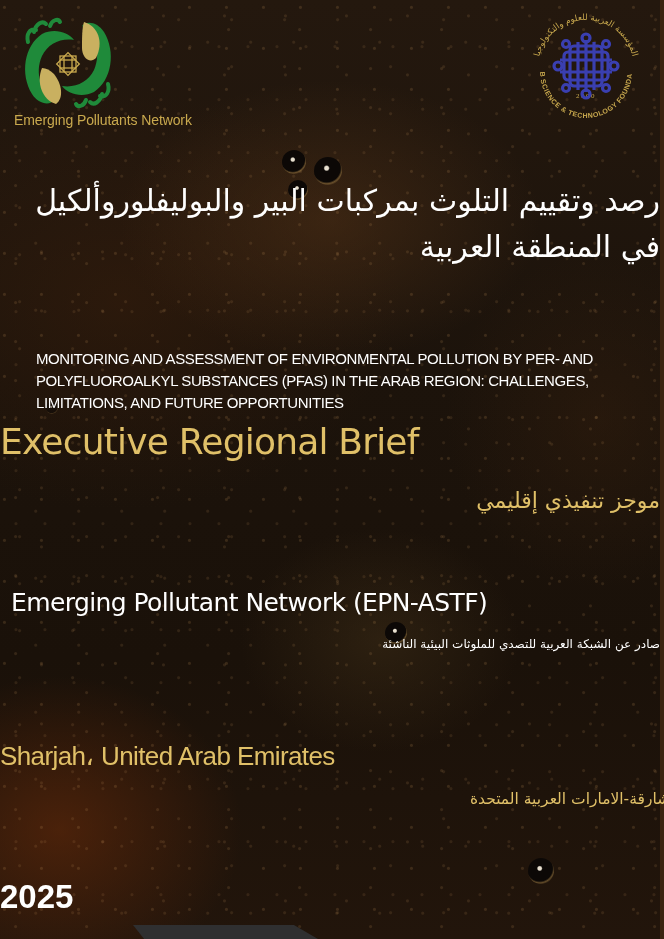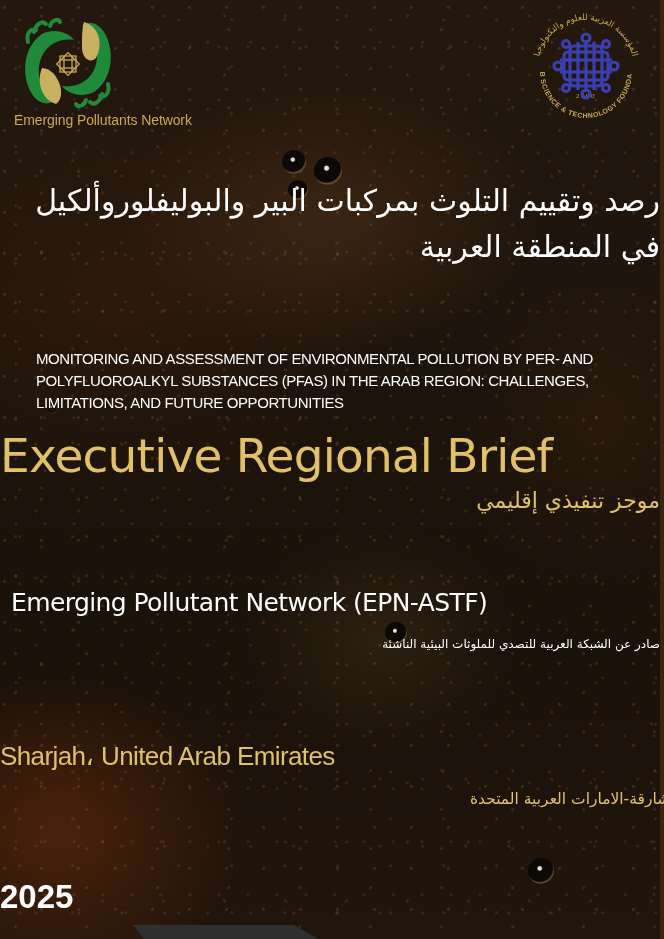--- a/index.html
+++ b/index.html
@@ -64,23 +64,23 @@
       font-size: 30px; line-height: 46px; color: #ffffff;
       direction: rtl;
     }
     .en-title {
       top: 300px;
       font-family: "Liberation Sans", sans-serif;
       font-size: 15px; line-height: 22px; color: #ffffff;
       letter-spacing: -0.4px; padding: 0 36px; box-sizing: border-box; margin-top: 48px;
     }
     .brief-en {
-      top: 432px;
-      font-family: "DejaVu Sans", sans-serif;
-      font-size: 47px; line-height: 48px; color: #e0c068;
+      top: 418px;
+      font-family: "DejaVu Sans", sans-serif;
+      font-size: 36px; line-height: 48px; color: #e0c068;
       letter-spacing: -0.8px;
     }
     .brief-ar {
       top: 483px;
       font-family: "DejaVu Sans", sans-serif;
       font-size: 22px; line-height: 36px; color: #e0c068; direction: rtl;
     }
     .network-en {
       top: 585px;
       font-family: "DejaVu Sans", sans-serif;

